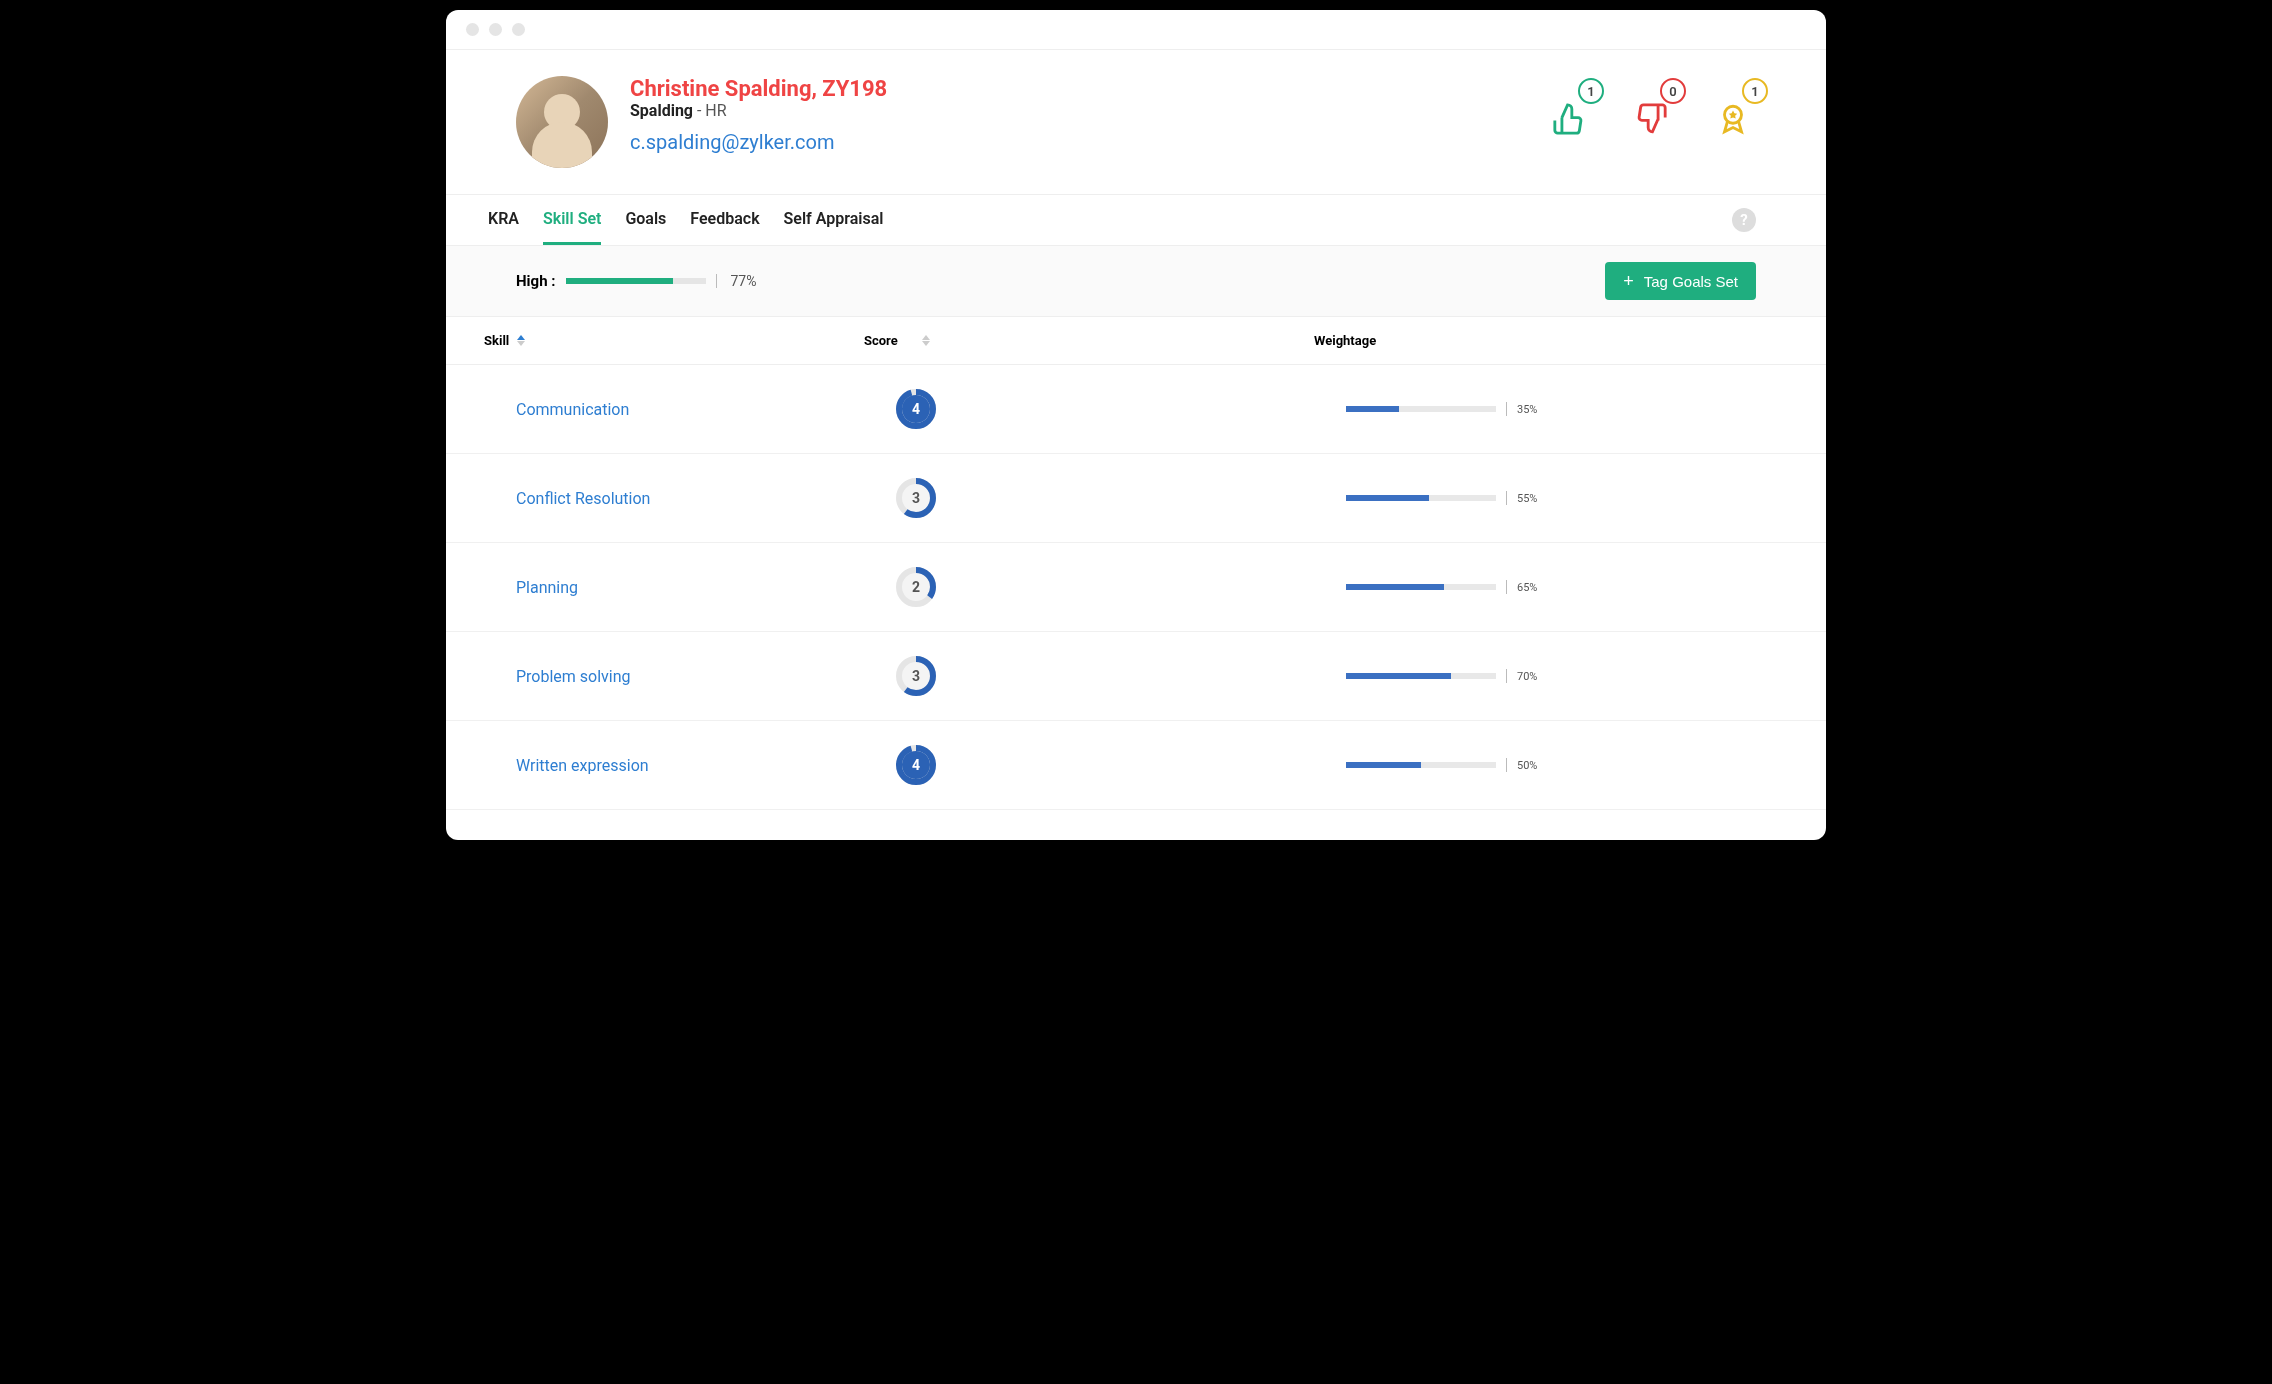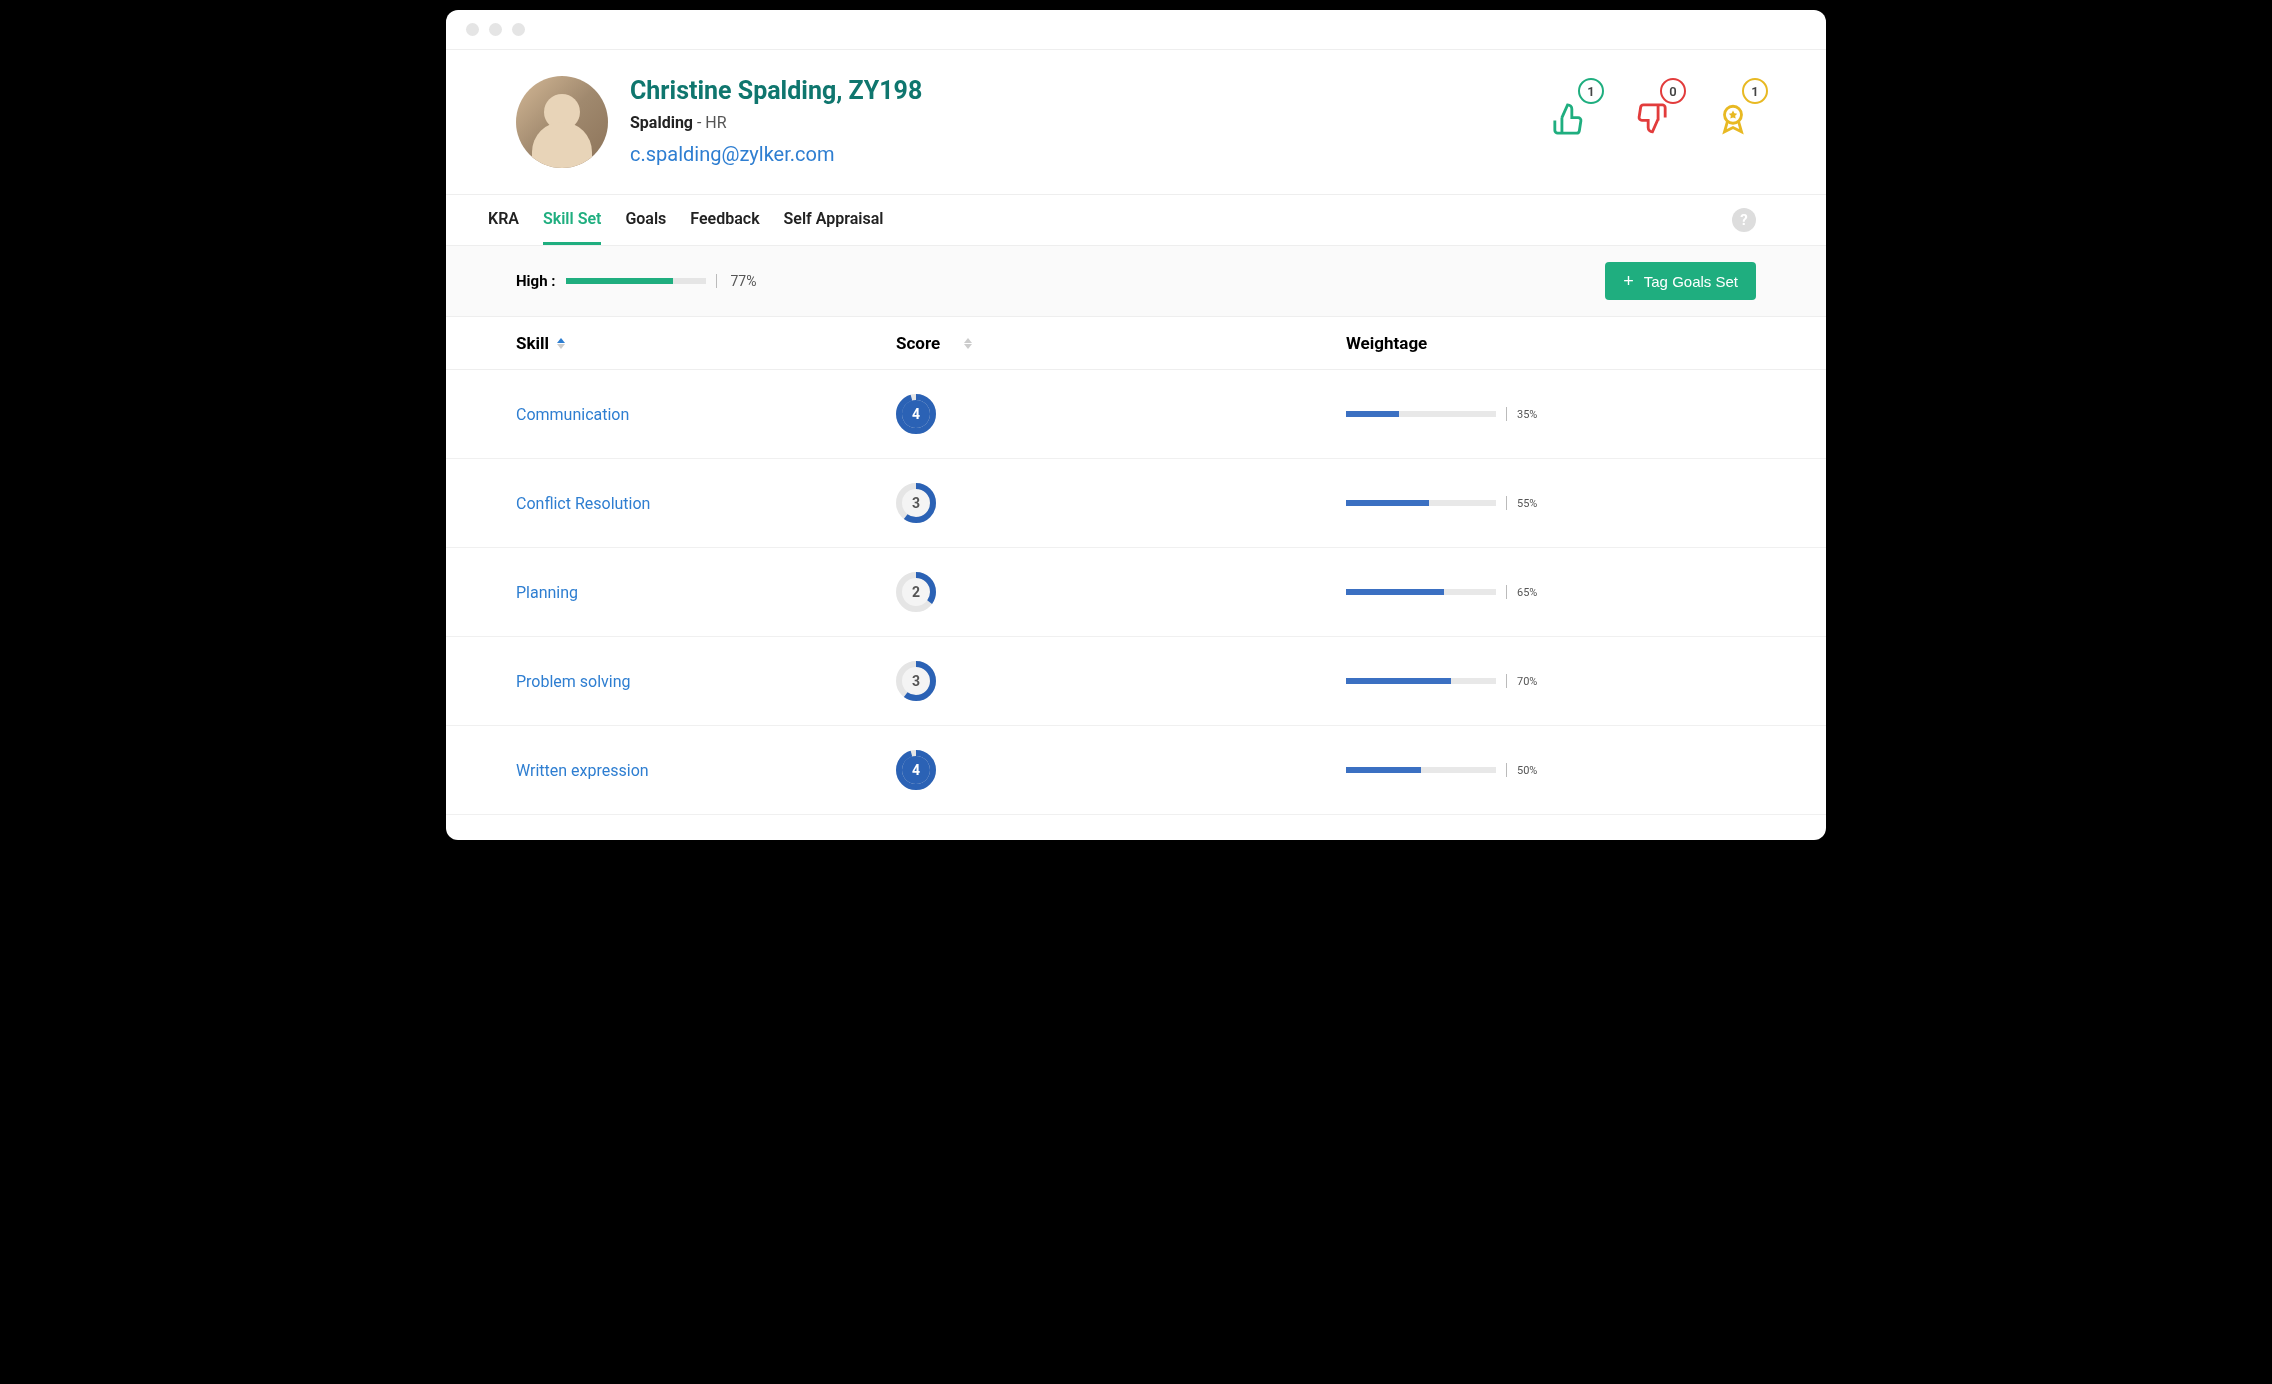--- a/index.html
+++ b/index.html
@@ -75,24 +75,23 @@
       content: "";
       position: absolute;
       top: 46px;
       left: 16px;
       width: 60px;
       height: 60px;
       background: #e8d4b8;
       border-radius: 50% 50% 0 0;
     }
     .profile-info h1 {
-      font-size: 25px;
-      font-weight: 700;
-      color: #0f766e;
-      margin-bottom: 8px;
+      font-size: 22px;
+      font-weight: 700;
+      color: #ef4444;
     }
     .profile-info .role {
       font-size: 16px;
       margin-bottom: 10px;
     }
     .profile-info .role .title {
       font-weight: 700;
       color: #222;
     }
     .profile-info .role .dept {
@@ -222,24 +221,24 @@
       display: flex;
       align-items: center;
       gap: 10px;
     }
     .plus-icon {
       font-size: 18px;
       line-height: 1;
     }
     .table-header {
       display: flex;
-      padding: 16px 70px;
+      padding: 16px 38px;
       border-bottom: 1px solid #eee;
       font-weight: 700;
-      font-size: 17px;
+      font-size: 13px;
     }
     .col-skill { width: 380px; display:flex; align-items:center; gap:8px;}
     .col-score { width: 450px; display:flex; align-items:center; gap:24px;}
     .col-weight { flex: 1; }
     .sort-icon {
       display: inline-flex;
       flex-direction: column;
       gap: 1px;
     }
     .sort-up, .sort-down {

